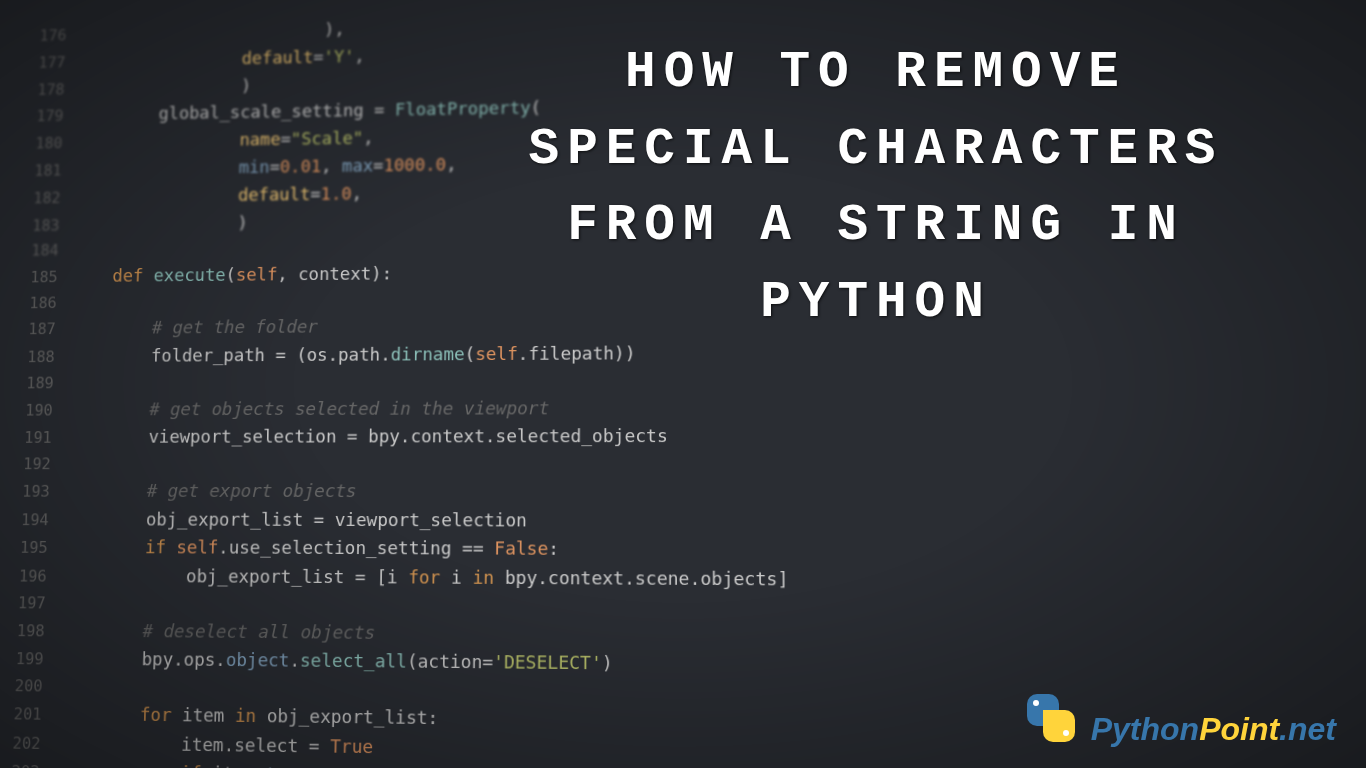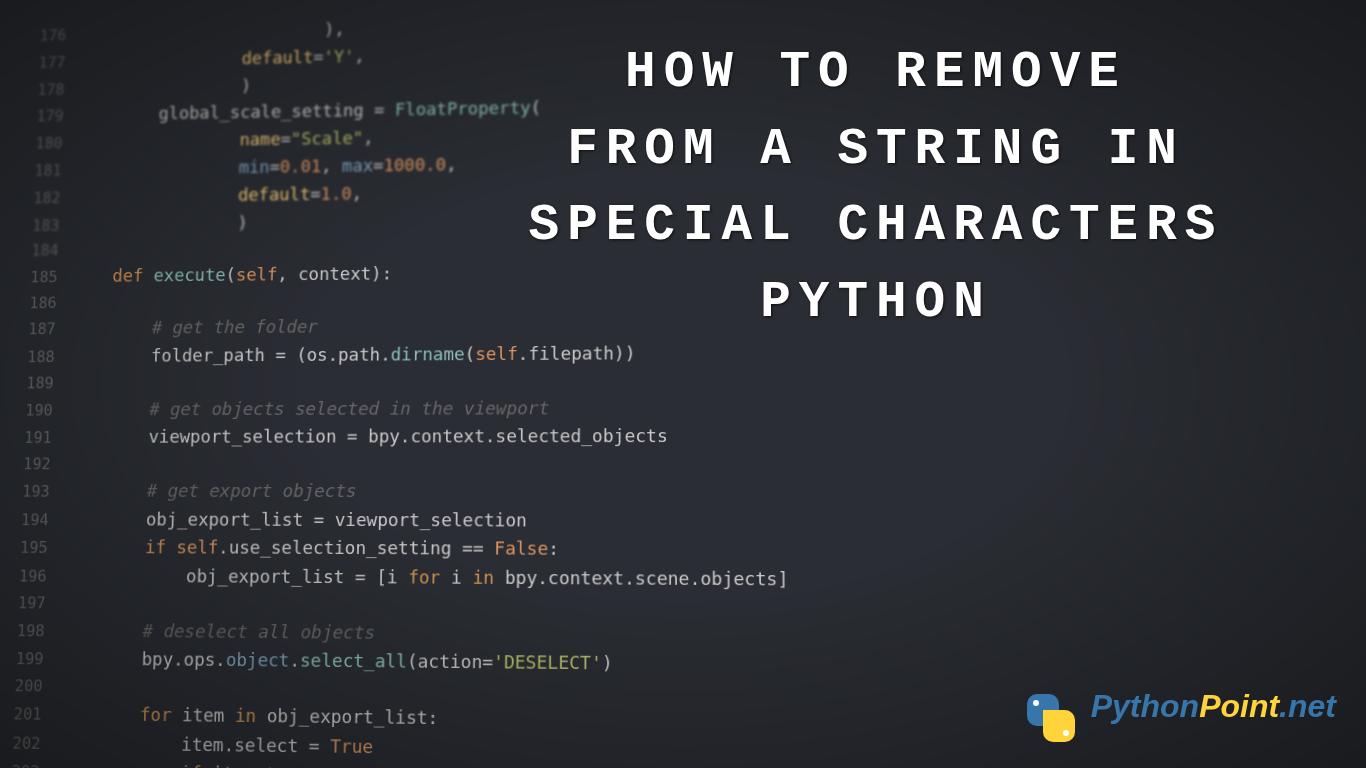--- a/index.html
+++ b/index.html
@@ -55,21 +55,21 @@
     line-height: 1.5;
     letter-spacing: 8px;
     color: #ffffff;
     text-shadow: 1px 1px 3px rgba(0,0,0,0.7);
   }
   .logo-area {
     position: absolute;
     bottom: 20px;
     right: 30px;
     display: flex;
-    align-items: flex-start;
+    align-items: flex-end;
     gap: 10px;
   }
   .python-logo {
     width: 60px;
     height: 60px;
     position: relative;
   }
   .snake-top {
     position: absolute;
     width: 32px;
@@ -151,22 +151,22 @@
     <div class="code-line"><span class="lineno">200</span><span></span></div>
     <div class="code-line"><span class="lineno">201</span><span>        <span class="kw">for </span><span class="op">item </span><span class="kw">in </span><span class="op">obj_export_list:</span></span></div>
     <div class="code-line"><span class="lineno">202</span><span>            <span class="op">item.select </span><span class="op">= </span><span class="bool">True</span></span></div>
     <div class="code-line"><span class="lineno">203</span><span>            <span class="kw">if </span><span class="op">item.</span><span class="blue">type </span><span class="op">== </span><span class="str">'MESH'</span><span class="op">:</span></span></div>
   </div>
 
 <div class="vignette"></div>
 
 <div class="overlay-title">
   <div>HOW TO REMOVE</div>
+  <div>SPECIAL CHARACTERS</div>
   <div>FROM A STRING IN</div>
-  <div>SPECIAL CHARACTERS</div>
   <div>PYTHON</div>
 </div>
 
 <div class="logo-area">
   <div class="python-logo">
     <div class="snake-top"></div>
     <div class="snake-bottom"></div>
   </div>
   <div class="logo-text">
     <span class="logo-python">Python</span><span class="logo-point">Point</span><span class="logo-net">.net</span>

